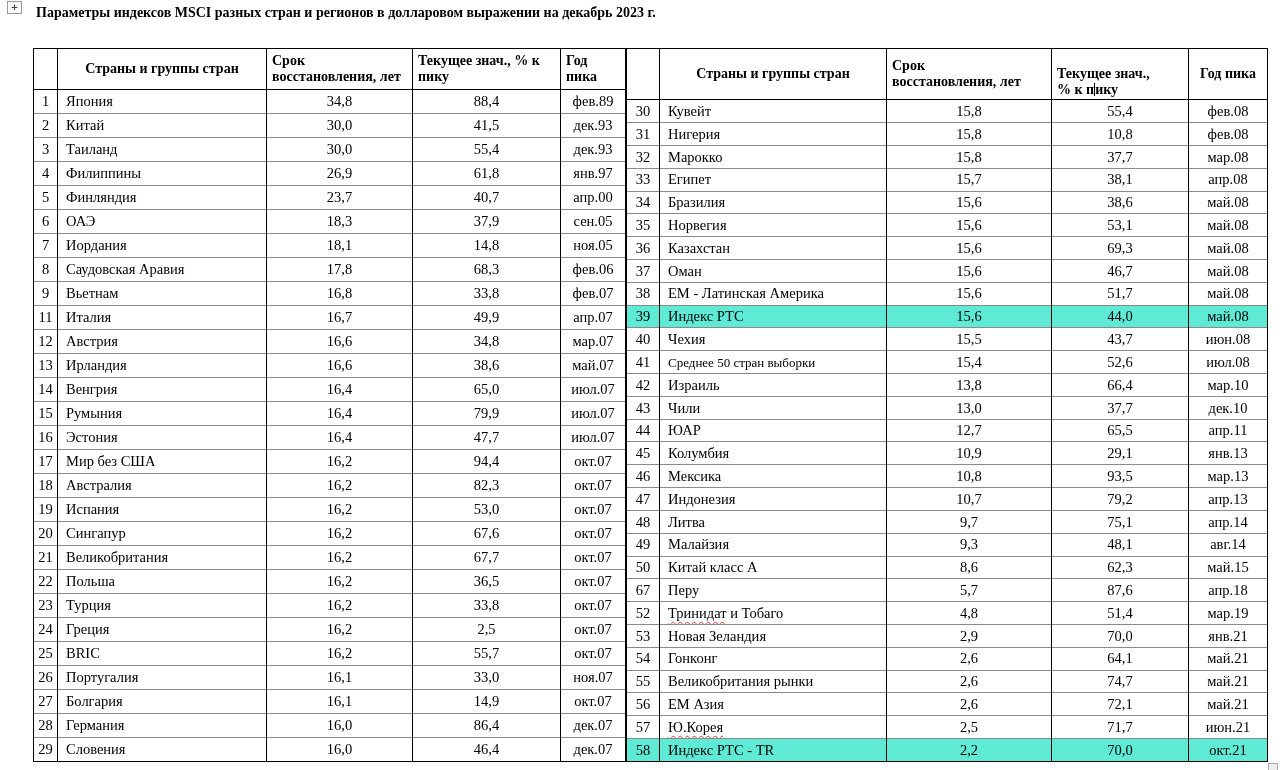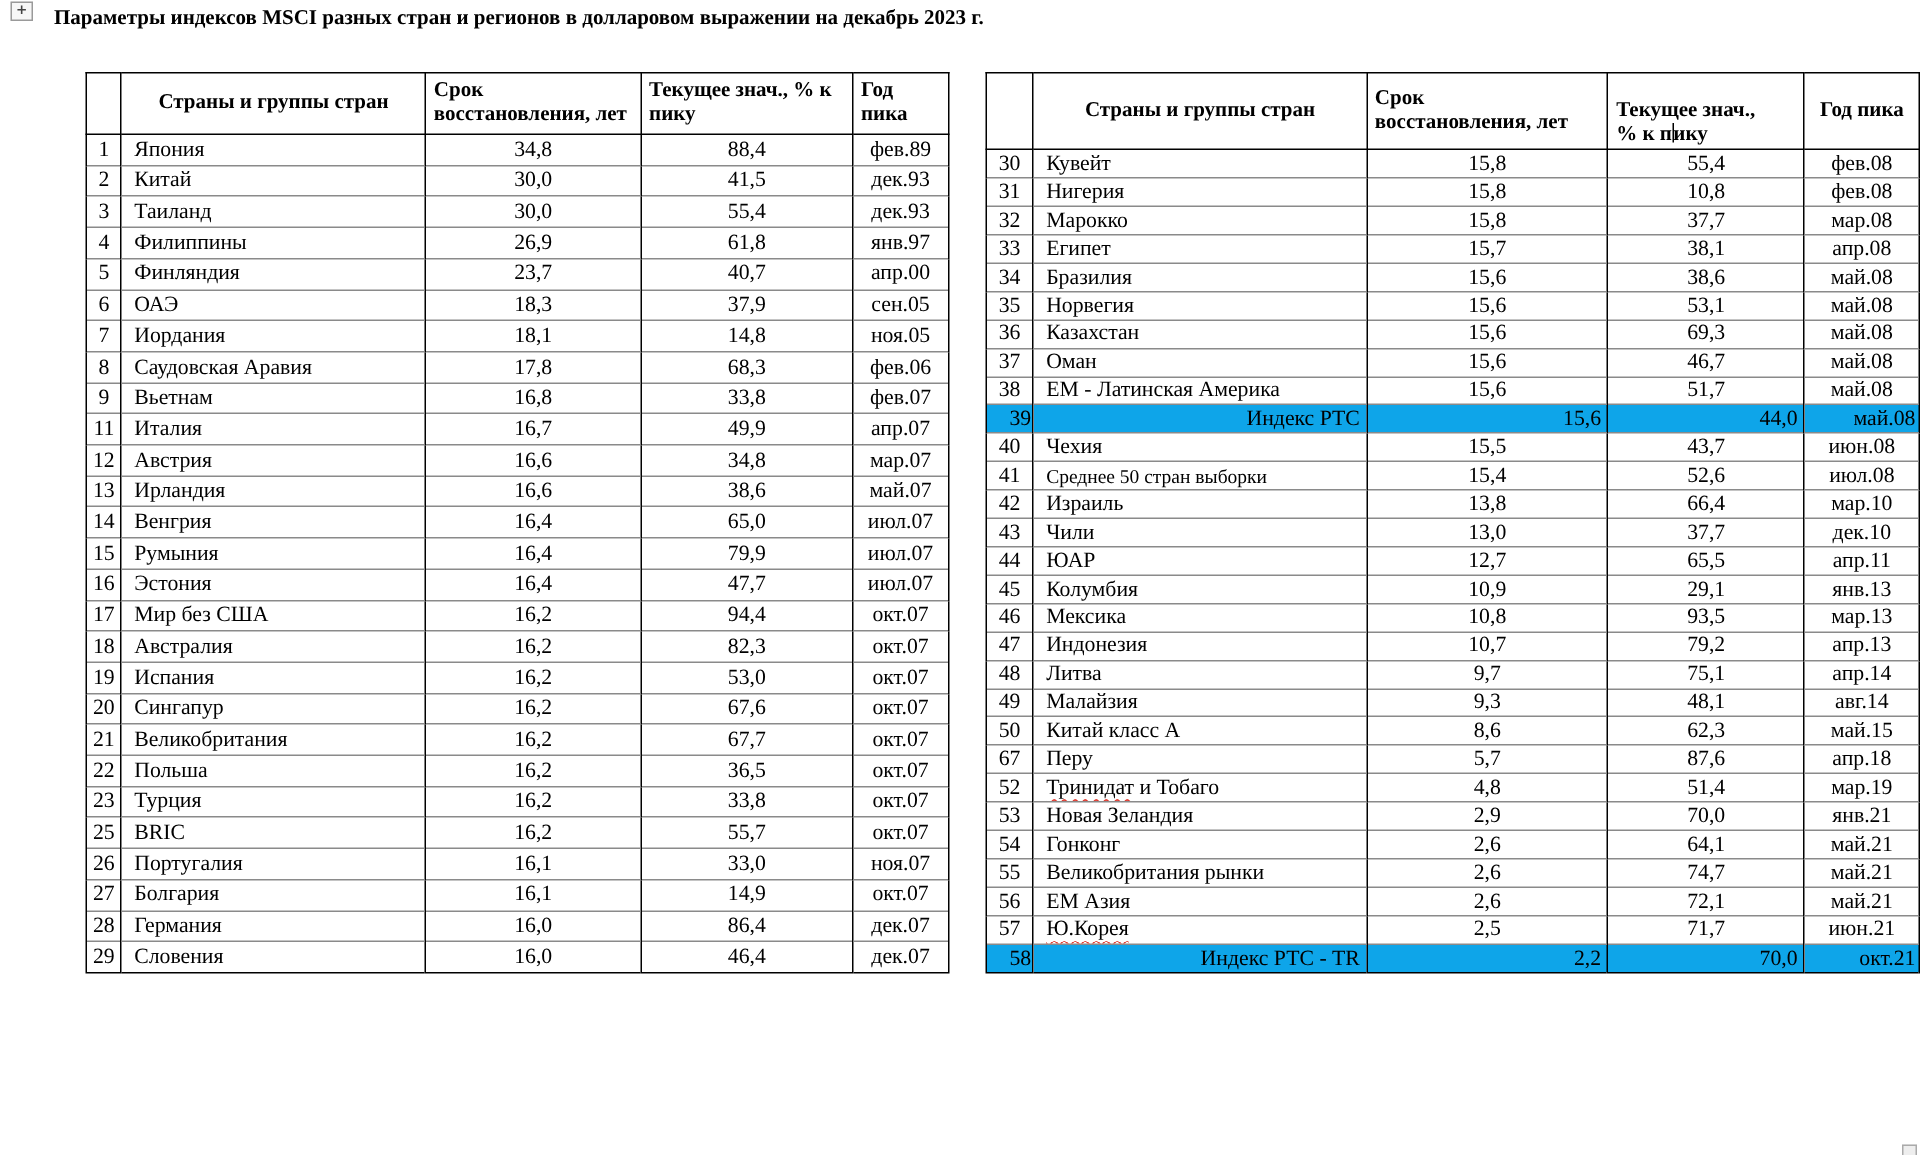--- a/index.html
+++ b/index.html
@@ -13,41 +13,41 @@
     display:flex;align-items:center;justify-content:center;
     font:bold 9px "DejaVu Sans",sans-serif;color:#444;line-height:1;
   }
   .doc-title{
     position:absolute;left:36px;top:5px;
     font-weight:bold;font-size:14px;white-space:nowrap;
   }
   .tables-wrap{position:absolute;left:33px;top:48px;display:flex;}
   table{
     border-collapse:collapse;table-layout:fixed;
-    height:601px;border:1.5px solid #000;margin-left:24px;
+    height:714px;border:1.5px solid #000;
   }
   th{
     border:1px solid #000;font-weight:bold;font-size:14px;line-height:1.15;
     white-space:pre-line;text-align:left;vertical-align:middle;
     padding:1px 5px;height:38px;overflow:hidden;
   }
   th.h-center{text-align:center;}
   td{
     border-left:1px solid #000;border-right:1px solid #000;
     border-top:1px solid #8a8a8a;
     font-size:14.5px;line-height:1;white-space:nowrap;overflow:hidden;
     padding:0 4px;vertical-align:middle;
   }
   td.c-num{text-align:center;padding:0 1px;}
   td.c-name{text-align:left;padding-left:8px;}
   td.c-val{text-align:center;}
   td.c-peak{text-align:center;padding:0 2px;}
   tr.b td{font-weight:normal;}
   tr.small-name td.c-name{font-size:13px;}
-  tr.hl td{background:#0ea5e9;text-align:right;}
+  tr.hl td{background:#5eead4;}
   .misspell{
     text-decoration:underline;text-decoration-style:wavy;
     text-decoration-color:#e03a2f;text-decoration-thickness:1px;
     text-underline-offset:3px;
   }
   .caret{
     display:inline-block;width:1px;height:13px;background:#000;
     vertical-align:-2px;
   }
   .resize-handle{
@@ -230,20 +230,27 @@
           <td class="c-name">Польша</td>
           <td class="c-val">16,2</td>
           <td class="c-val">36,5</td>
           <td class="c-peak">окт.07</td>
         </tr>
         <tr>
           <td class="c-num">23</td>
           <td class="c-name">Турция</td>
           <td class="c-val">16,2</td>
           <td class="c-val">33,8</td>
+          <td class="c-peak">окт.07</td>
+        </tr>
+        <tr>
+          <td class="c-num">24</td>
+          <td class="c-name">Греция</td>
+          <td class="c-val">16,2</td>
+          <td class="c-val">2,5</td>
           <td class="c-peak">окт.07</td>
         </tr>
         <tr>
           <td class="c-num">25</td>
           <td class="c-name">BRIC</td>
           <td class="c-val">16,2</td>
           <td class="c-val">55,7</td>
           <td class="c-peak">окт.07</td>
         </tr>
         <tr>

